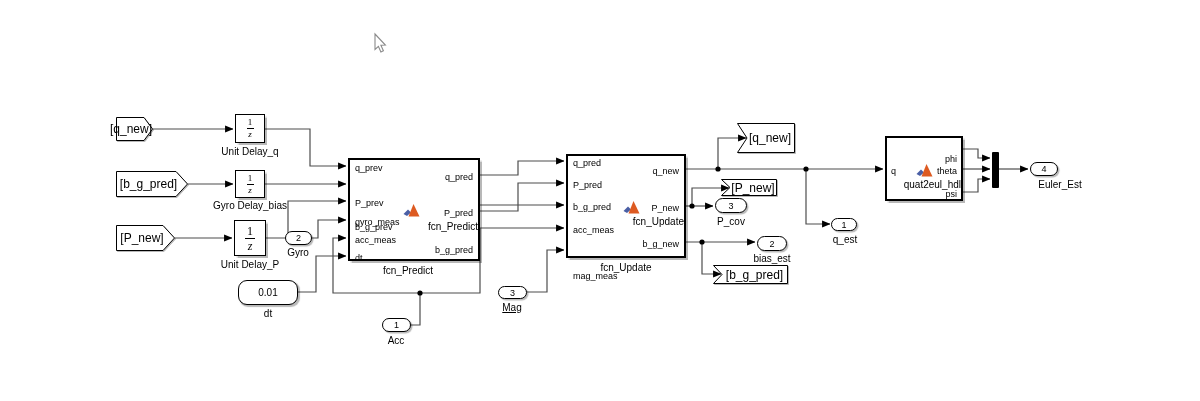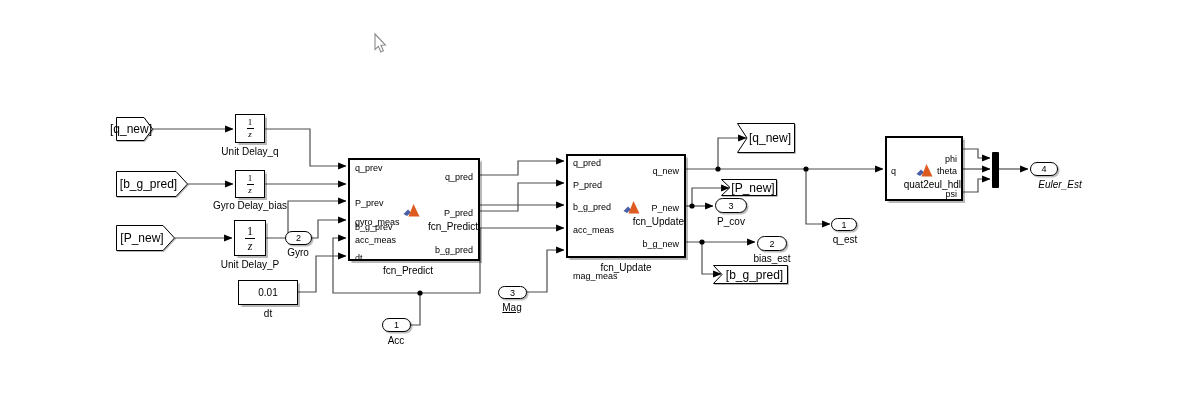--- a/index.html
+++ b/index.html
@@ -23,21 +23,21 @@
         font-family:"Liberation Serif","DejaVu Serif",serif;}
   .frac .num{font-size:9px;line-height:9px;}
   .frac .den{font-size:9px;line-height:9px;font-style:italic;}
   .frac .bar{width:7px;border-top:1px solid #000;margin:1px 0;}
   .udelay.big .num,.udelay.big .den{font-size:12px;line-height:12px;}
   .udelay.big .bar{width:10px;}
 
   .oval{position:absolute;background:#fff;border:1px solid #000;box-sizing:border-box;
         display:flex;align-items:center;justify-content:center;font-size:9px;
         box-shadow:1.5px 1.5px 1px rgba(0,0,0,0.28);}
-  .const{display:flex;align-items:center;justify-content:center;font-size:10px;}
+  .const{display:flex;align-items:center;justify-content:center;font-size:10px;border-radius:9px;}
 
   .tag{position:absolute;}
   .tag svg{position:absolute;left:0;top:0;filter:drop-shadow(1.5px 1.5px 0.5px rgba(0,0,0,0.28));}
   .tag .tagtext{position:absolute;width:100%;height:100%;display:flex;align-items:center;
         justify-content:center;font-size:12px;white-space:nowrap;}
   .tag.from .tagtext{padding-right:7px;box-sizing:border-box;}
   .tag.goto .tagtext{padding-left:8px;box-sizing:border-box;}
 
   .freelbl{position:absolute;transform:translateX(-50%);font-size:10px;white-space:nowrap;}
 
@@ -226,21 +226,21 @@
   <span class="freelbl" style="left:772px;top:253px;">bias_est</span>
 
   <div class="oval" style="left:831px;top:218px;width:26px;height:13px;border-radius:7px;">
     <span>1</span>
   </div>
   <span class="freelbl" style="left:845px;top:234px;">q_est</span>
 
   <div class="oval" style="left:1030px;top:162px;width:28px;height:14px;border-radius:7px;">
     <span>4</span>
   </div>
-  <span class="freelbl" style="left:1060px;top:179px;font-style:italic;">Euler_Est</span>
+  <span class="freelbl" style="left:1060px;top:179px;">Euler_Est</span>
 
   <div class="blk fcn" style="left:885px;top:136px;width:78px;height:65px;">
     <span class="portlbl plft" style="top:28px;left:4px;">q</span>
     <span class="portlbl prgt" style="top:16px;right:4px;">phi</span>
     <span class="portlbl prgt" style="top:28px;right:4px;">theta</span>
     <span class="portlbl prgt" style="top:51px;right:4px;">psi</span>
     <svg class="mlogo" style="left:29px;top:25px;" width="17" height="15" viewBox="0 0 17 15">
       <polygon points="0.5,11 5,6.5 8,9.5 4,13" fill="#4a5fa5"></polygon>
       <polygon points="5.5,13.5 10.5,1 16.5,13.5" fill="#dd5a21"></polygon>
     </svg>

